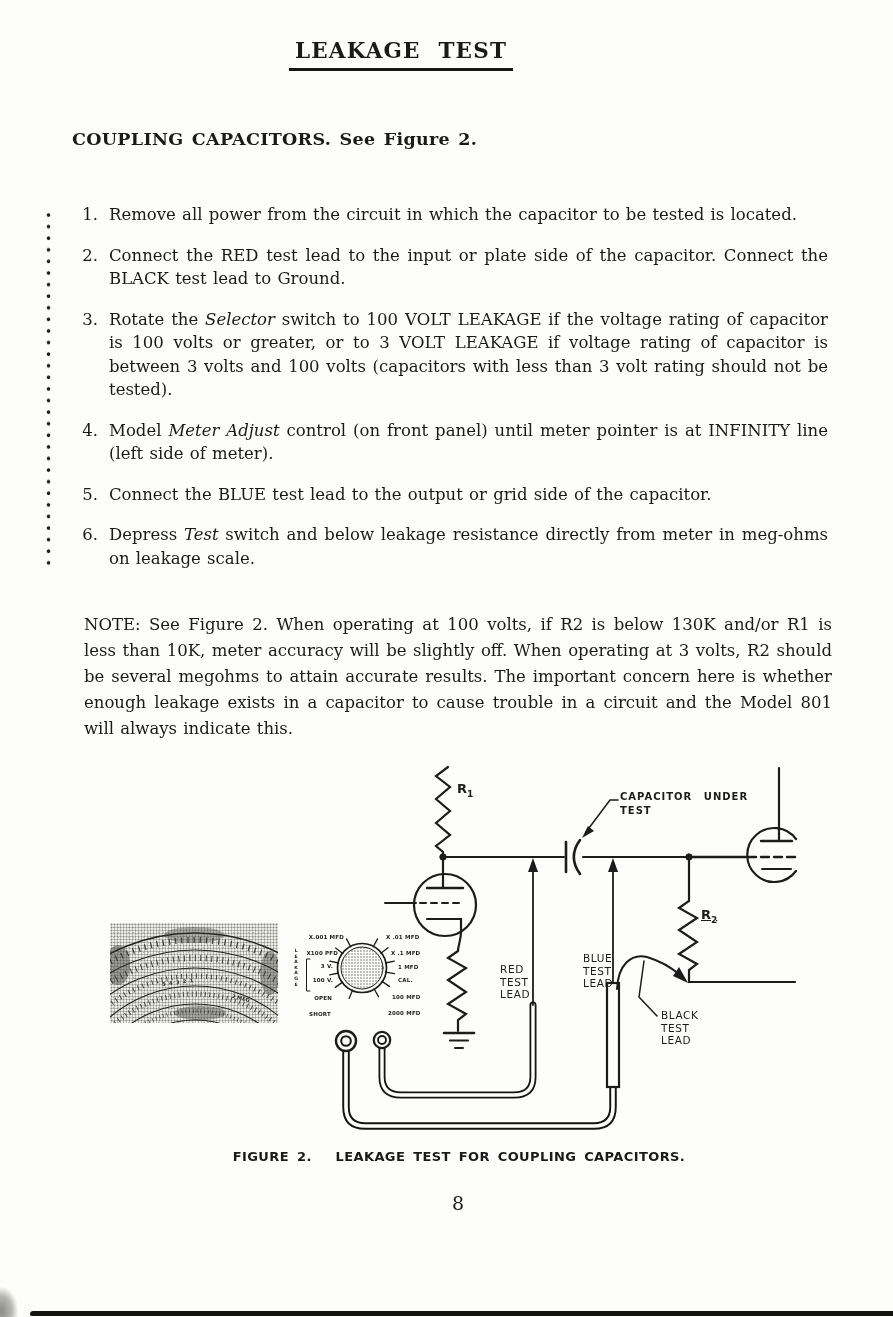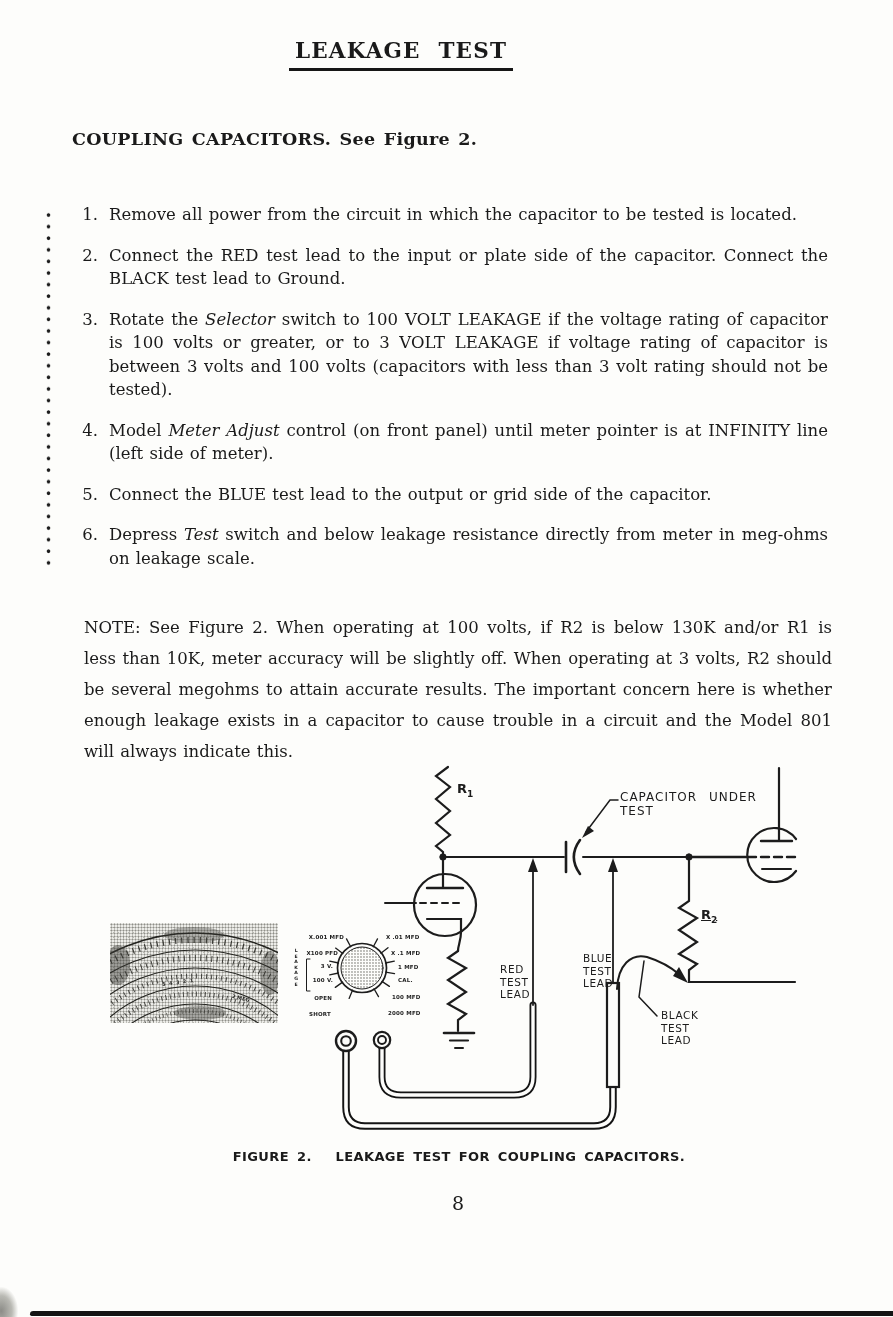--- a/index.html
+++ b/index.html
@@ -12,37 +12,37 @@
   .title-wrap{position:absolute;top:38px;left:0;width:802px;text-align:center;}
   .title{
     display:inline-block;font-weight:bold;font-size:21.5px;letter-spacing:1.2px;word-spacing:9px;
     border-bottom:3px solid #161616;padding:0 6px 5px 6px;
   }
   .heading{position:absolute;top:129px;left:72px;font-weight:bold;font-size:17.5px;letter-spacing:.3px;word-spacing:2px;}
   .steps{position:absolute;top:203px;left:76px;width:752px;font-size:16.5px;line-height:23.5px;word-spacing:1px;}
   .step{display:flex;margin-bottom:17px;}
   .step .num{flex:0 0 22px;text-align:right;margin-right:11px;}
   .step .txt{flex:1;text-align:justify;}
-  .note{position:absolute;top:612px;left:84px;width:748px;font-size:16.5px;line-height:31px;text-align:justify;word-spacing:1px;}
+  .note{position:absolute;top:612px;left:84px;width:748px;font-size:16.5px;line-height:26px;text-align:justify;word-spacing:1px;}
   .caption{position:absolute;top:1149px;left:0;width:918px;text-align:center;
     font-family:"DejaVu Sans",sans-serif;font-weight:bold;font-size:13px;letter-spacing:.4px;word-spacing:3px;white-space:pre;}
   .pagenum{position:absolute;top:1192px;left:0;width:916px;text-align:center;font-size:19px;}
   
   .margin-dots{position:absolute;left:44px;top:210px;width:9px;height:360px;
     background-image:radial-gradient(circle at 4.5px 5px,#1c1c1c 1.4px,rgba(20,20,20,.25) 1.9px,transparent 2.4px);
     background-size:9px 11.6px;background-repeat:repeat-y;}
   .bottom-strip{position:absolute;left:30px;right:0;bottom:1px;height:5px;background:#141414;border-radius:4px 0 0 2px;}
   .corner-smudge{position:absolute;left:-6px;bottom:0;width:24px;height:30px;
     background:radial-gradient(ellipse at 30% 80%,#6f6f6a 0%,#a9a9a2 45%,transparent 72%);opacity:.8;}
   
   .figure{position:absolute;top:755px;left:0;width:893px;height:405px;}
   .figure svg.circuit{position:absolute;top:0;left:0;}
   .flabel{position:absolute;font-family:"DejaVu Sans",sans-serif;color:#1c1c1c;white-space:pre-line;}
   .lead-label{font-size:10.5px;line-height:12.5px;letter-spacing:.6px;font-weight:500;}
-  .cap-label{font-size:12px;line-height:14px;letter-spacing:1px;word-spacing:7px;font-weight:400;}
+  .cap-label{font-size:10px;line-height:14px;letter-spacing:1px;word-spacing:7px;font-weight:700;}
   .r-label{font-size:13px;font-weight:bold;}
   .r-label sub{font-size:9px;}
   .dial-label{font-size:5.5px;font-weight:bold;letter-spacing:.2px;line-height:6px;}
   .dial-vert{font-size:4.6px;font-weight:bold;writing-mode:vertical-rl;text-orientation:upright;letter-spacing:.6px;line-height:4.6px;}
   
   .meter{position:absolute;left:110px;top:168px;width:168px;height:100px;
     background-color:#ececе8;background-color:#ececE8;
     background-image:radial-gradient(#8f8f89 .9px,transparent 1.1px),radial-gradient(#b7b7b0 .8px,transparent 1px);
     background-size:3px 3px,5px 5px;background-position:0 0,1px 2px;overflow:hidden;}
   .meter svg{position:absolute;top:0;left:0;}

